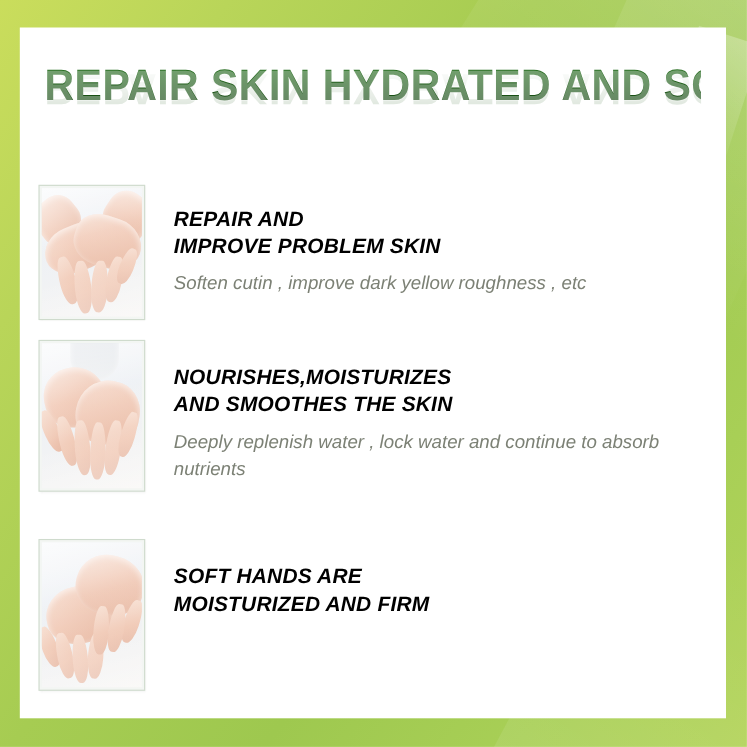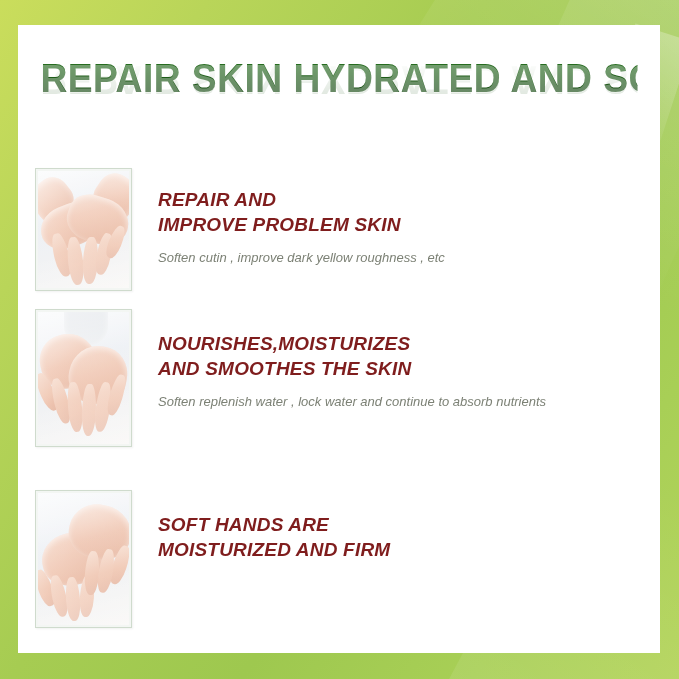--- a/index.html
+++ b/index.html
@@ -245,30 +245,30 @@
     padding-top: 19px;
     flex: 1 1 auto;
     min-width: 0;
   }
   .feature-heading {
     font-family: "Liberation Sans", sans-serif;
     font-weight: bold;
     font-style: italic;
     font-size: 19px;
     line-height: 25px;
-    color: #7f1d1d;
+    color: #000000;
     letter-spacing: 0.2px;
     margin: 0 0 8px 0;
     white-space: pre-line;
   }
   .feature-body {
     font-family: "Liberation Sans", sans-serif;
     font-style: italic;
     font-weight: normal;
-    font-size: 13px;
+    font-size: 17px;
     line-height: 25px;
     color: #7c8175;
     margin: 0;
     max-width: 470px;
   }
   .feature-2 .feature-text { padding-top: 22px; }
   .feature-3 .feature-text { padding-top: 22px; }
 </style>
 </head>
 <body>
@@ -320,21 +320,21 @@
           <div class="finger t2-f3"></div>
           <div class="finger t2-f4"></div>
           <div class="finger t2-f5"></div>
           <div class="finger t2-f6"></div>
           <div class="thumb-sheen"></div>
         </div>
       </div>
       <div class="feature-text">
         <div class="feature-heading">NOURISHES,MOISTURIZES
 AND SMOOTHES THE SKIN</div>
-        <div class="feature-body">Soften replenish water , lock water and continue to absorb nutrients</div>
+        <div class="feature-body">Deeply replenish water , lock water and continue to absorb nutrients</div>
       </div>
     </div>
 
     <div class="feature feature-3">
       <div class="thumb-wrap thumb-3">
         <div class="thumb">
           <div class="hand t3-backA"></div>
           <div class="hand t3-backB"></div>
           <div class="finger t3-f1"></div>
           <div class="finger t3-f2"></div>

